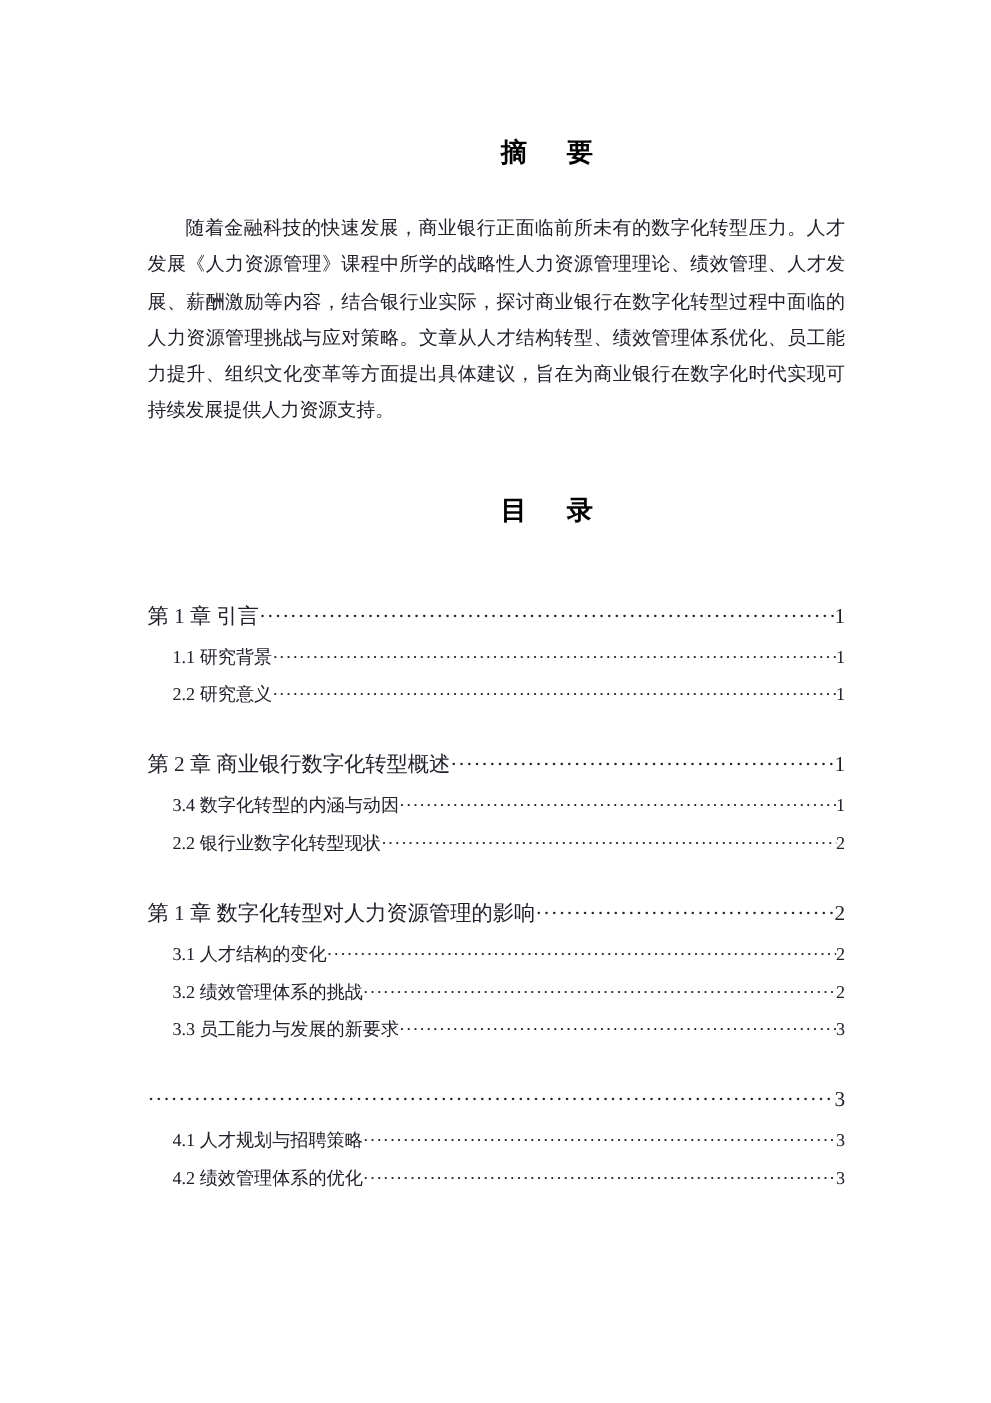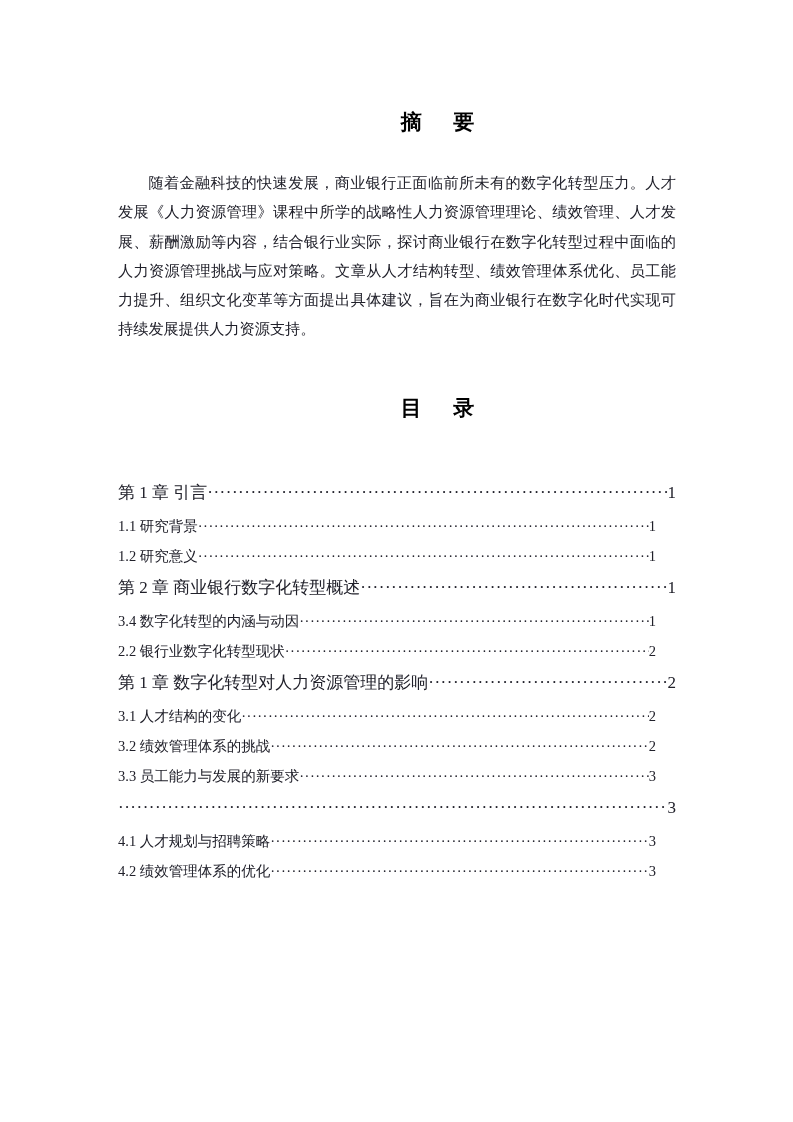--- a/index.html
+++ b/index.html
@@ -76,32 +76,33 @@
     align-items: baseline;
     width: 100%;
     white-space: nowrap;
     overflow: hidden;
     color: #20202a;
   }
 
   .toc-entry.level-1 {
     font-size: 17px;
     line-height: 21px;
-    margin-top: 12px;
+    margin-top: 36px;
     margin-left: 0px;
     width: 558px;
   }
   .toc-entry.level-1:first-child {
     margin-top: 0px;
   }
 
   .toc-entry.level-2 {
     font-size: 14.5px;
     line-height: 18px;
     margin-top: 12px;
+    margin-left: 20px;
     width: 538px;
   }
 
   .toc-title {
     flex: 0 0 auto;
   }
 
   .toc-leader {
     flex: 1 1 auto;
     overflow: hidden;
@@ -155,21 +156,21 @@
         <span class="toc-title">第 1 章  引言</span>
         <span class="toc-leader"></span>
         <span class="toc-page">1</span>
       </div>
       <div class="toc-entry level-2 first-sub">
         <span class="toc-title">1.1  研究背景</span>
         <span class="toc-leader"></span>
         <span class="toc-page">1</span>
       </div>
       <div class="toc-entry level-2">
-        <span class="toc-title">1.2  研究意义</span>
+        <span class="toc-title">2.2  研究意义</span>
         <span class="toc-leader"></span>
         <span class="toc-page">1</span>
       </div>
       <div class="toc-entry level-1">
         <span class="toc-title">第 2 章  商业银行数字化转型概述</span>
         <span class="toc-leader"></span>
         <span class="toc-page">1</span>
       </div>
       <div class="toc-entry level-2 first-sub">
         <span class="toc-title">3.4  数字化转型的内涵与动因</span>

